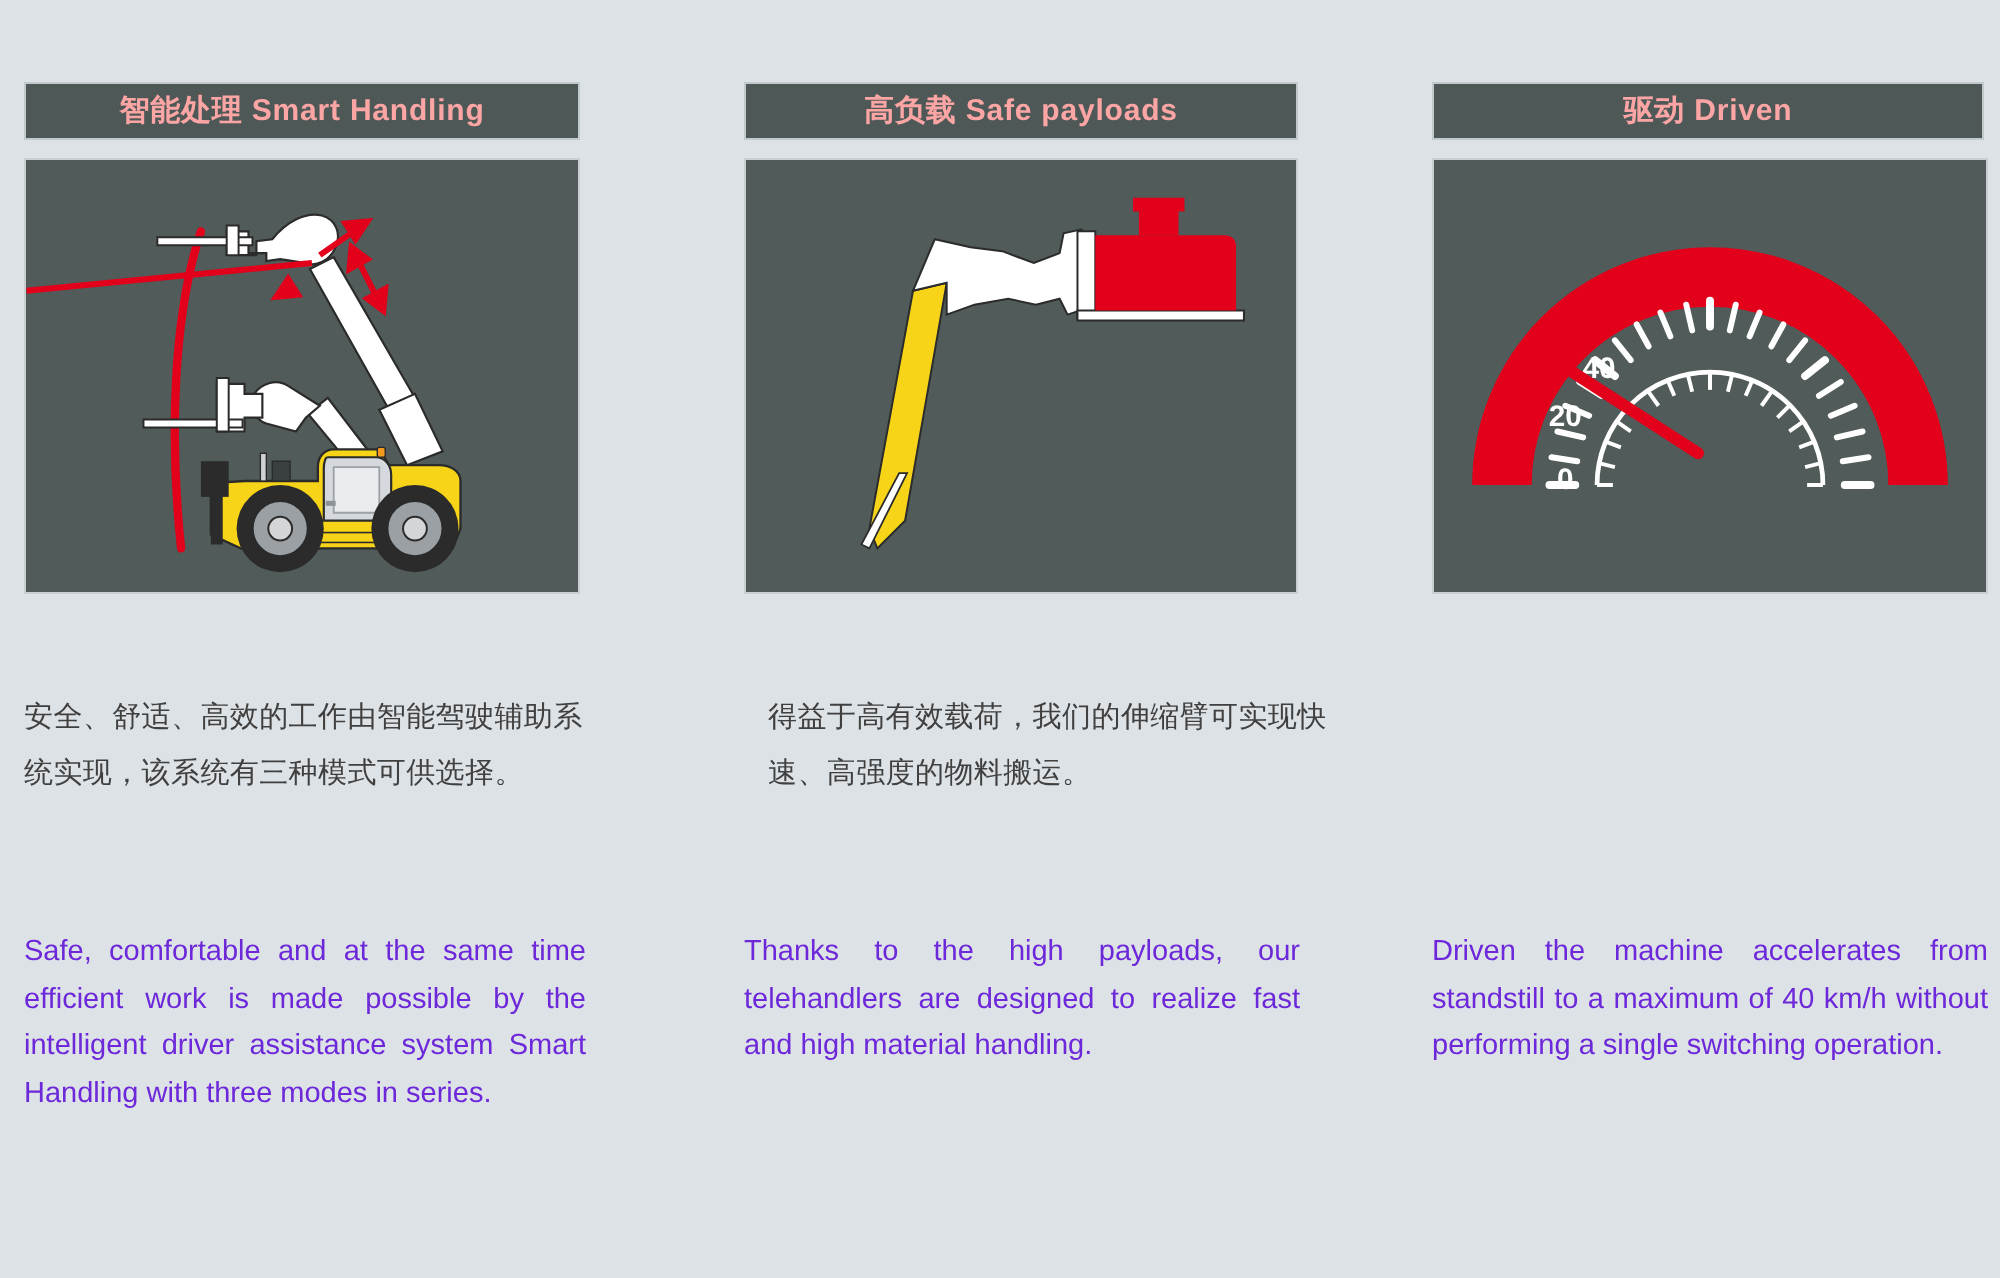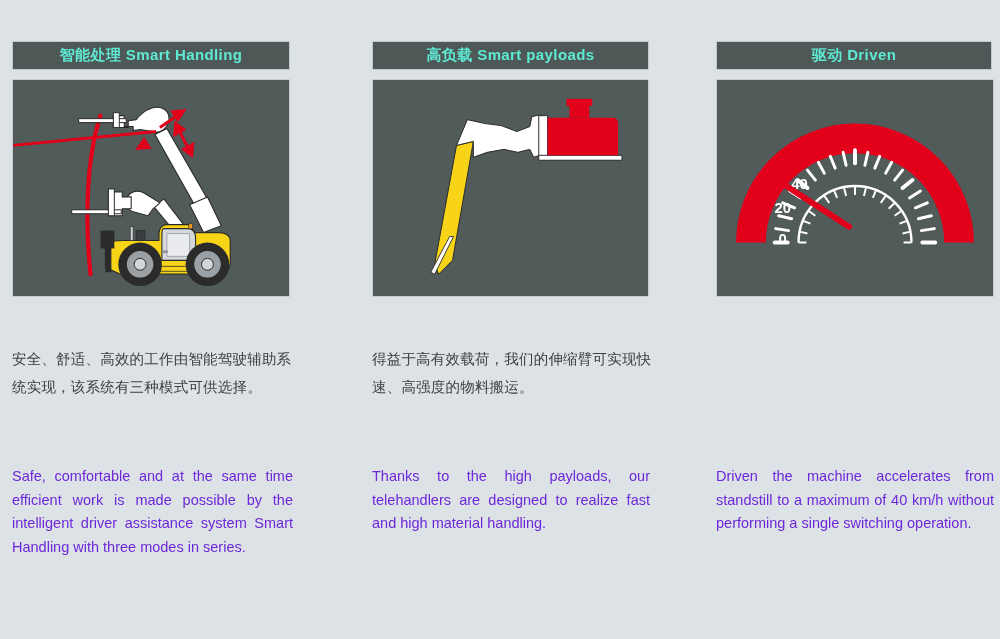--- a/index.html
+++ b/index.html
@@ -36,21 +36,21 @@
   .col-1 { width: 355px; padding-left: 12px; padding-right: 10px; }
   .col-2 { width: 348px; padding-left: 17px; padding-right: 10px; }
   .col-3 { width: 297px; padding-left: 13px; }
 
   .panel-header {
     margin-top: 41px;
     height: 29px;
     background: #4e5856;
     border: 1px solid #c2c9cc;
     box-sizing: border-box;
-    color: #5eead4;
+    color: #fca5a5;
     display: flex;
     align-items: center;
     justify-content: center;
     font-size: 15px;
     font-weight: bold;
     letter-spacing: 0.4px;
     white-space: nowrap;
   }
   .col-1 .panel-header { width: 278px; }
   .col-2 .panel-header { width: 277px; }
@@ -73,21 +73,21 @@
   .text-cn {
     position: absolute;
     left: 12px;
     top: 345px;
     width: 292px;
     font-size: 14.5px;
     line-height: 28px;
     color: #404040;
     letter-spacing: 0.2px;
   }
-  .col-2 .text-cn { left: 17px; width: 290px; font-family: Liberation Serif, serif; }
+  .col-2 .text-cn { left: 29px; width: 290px; font-family: Liberation Serif, serif; }
   .col-3 .text-cn { left: 13px; width: 285px; }
 
   .text-en {
     position: absolute;
     left: 12px;
     top: 465px;
     width: 281px;
     font-size: 14.5px;
     line-height: 23.5px;
     color: #6d28d9;
@@ -183,21 +183,21 @@
         </svg>
       </div>
 
       <div class="text-cn">安全、舒适、高效的工作由智能驾驶辅助系统实现，该系统有三种模式可供选择。</div>
 
       <div class="text-en">Safe, comfortable and at the same time efficient work is made possible by the intelligent driver assistance system Smart Handling with three modes in series.</div>
     </div>
 
     <div class="column col-2">
 
-      <div class="panel-header">高负载 Smart payloads</div>
+      <div class="panel-header">高负载 Safe payloads</div>
 
       <div class="panel-image">
         <svg viewBox="0 0 277 218" xmlns="http://www.w3.org/2000/svg">
           <rect x="0" y="0" width="277" height="218" fill="#515b59"></rect>
 
           <path d="M84,66 L101,62 L80,182 L66,196 L62,186 Z" fill="#f7d417" stroke="#2b2b2b" stroke-width="1"></path>
 
           <path d="M77,158 L81,158 L62,196 L58,194 Z" fill="#ffffff" stroke="#2b2b2b" stroke-width="0.9"></path>
 
           <path d="M84,66 L95,40 L113,44 L129,46 L145,52 L158,47 L160,37

